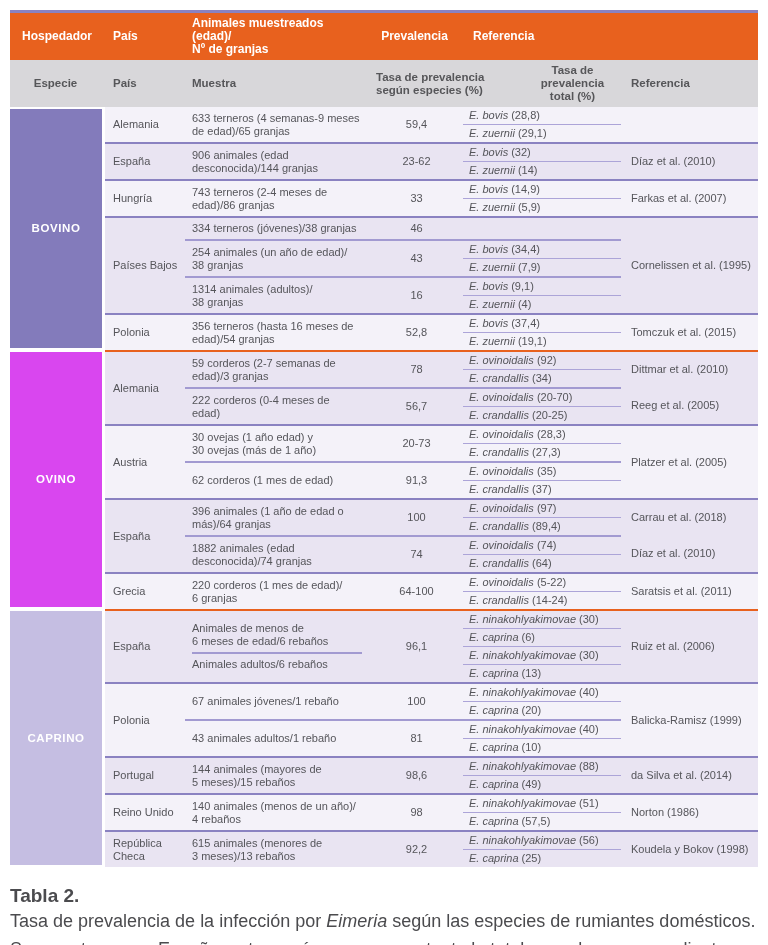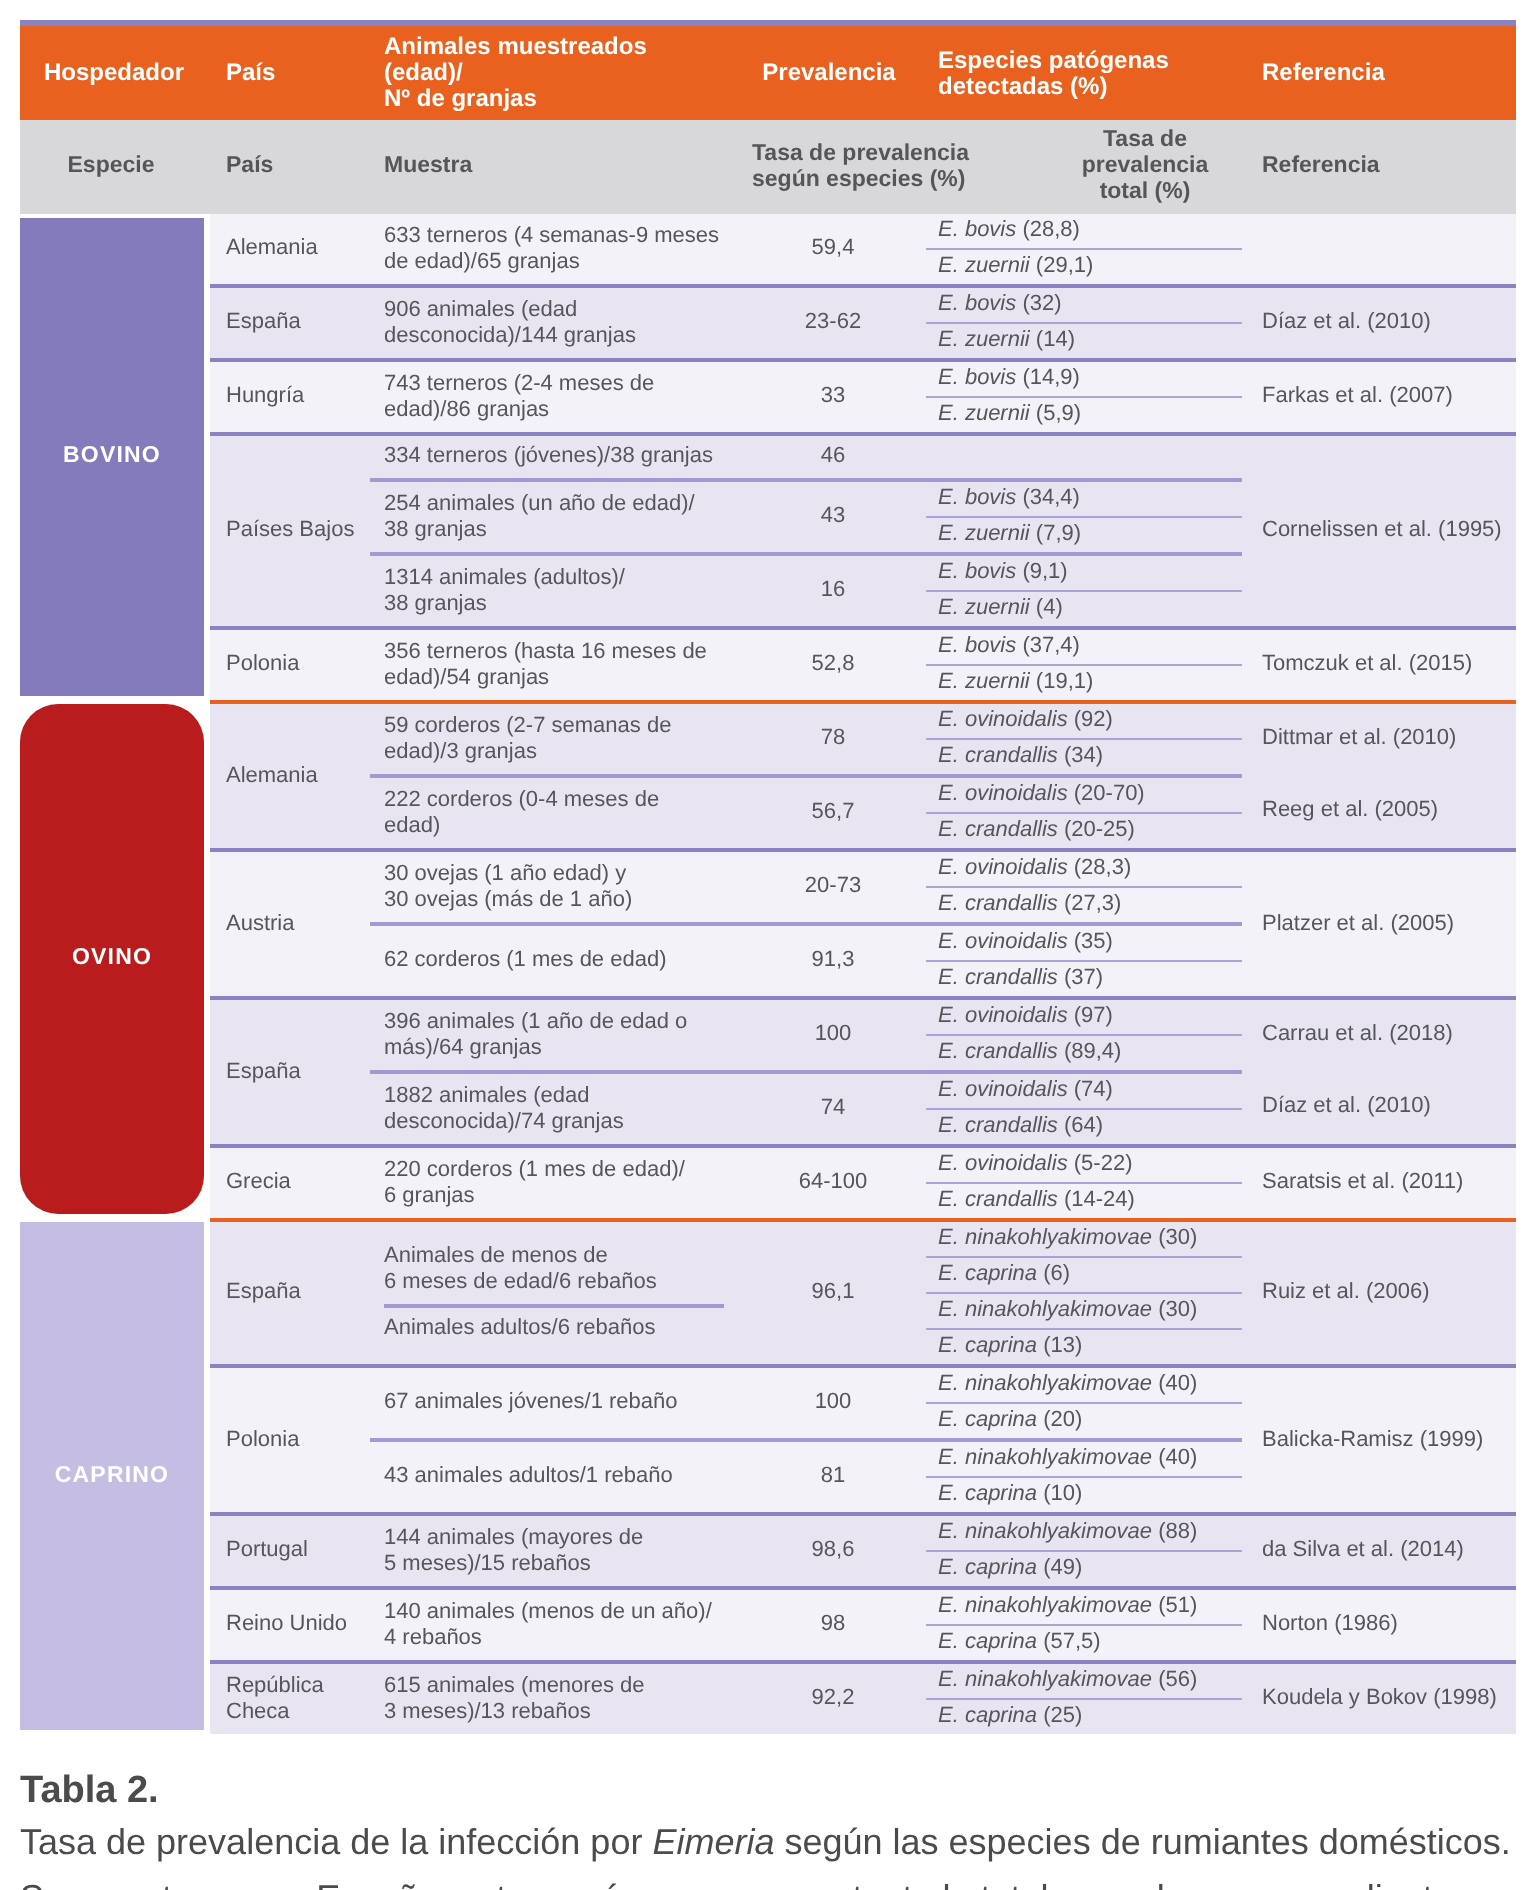--- a/index.html
+++ b/index.html
@@ -75,22 +75,20 @@
 
 <div class="page">
   <div class="table">
 
     <div class="thead1">
       <div class="hc c-host">Hospedador</div>
       <div class="hc c-pais">País</div>
       <div class="hc c-muestra">Animales muestreados (edad)/
 Nº de granjas</div>
       <div class="hc c-prev">Prevalencia</div>
-      <div class="hc c-esp">Especies patógenas
-detectadas (%)</div>
       <div class="hc c-ref">Referencia</div>
     </div>
 
     <div class="thead2">
       <div class="hc c-host">Especie</div>
       <div class="hc c-pais">País</div>
       <div class="hc c-muestra">Muestra</div>
       <div class="hc c-esp">Tasa de prevalencia
 según especies (%)</div>
       <div class="hc c-prev">Tasa de
@@ -189,21 +187,21 @@
                     <div class="sp-entry"><i>E. zuernii</i> (19,1)</div>
                   </div>
                 </div>
               </div>
               <div class="g-ref">Tomczuk et al. (2015)</div>
             </div>
           </div>
         </div>
         <div class="section">
           <div class="host-cell">
-            <div class="host-block" style="background: #b91c1c; border-radius: 19px;">OVINO</div>
+            <div class="host-block" style="background: #d946ef;">OVINO</div>
           </div>
           <div class="groups sec-sep">
             <div class="group lav">
               <div class="country">Alemania</div>
               <div class="samples">
                 <div class="sample">
                   <div class="m">59 corderos (2-7 semanas de
 edad)/3 granjas</div>
                   <div class="p">78</div>
                   <div class="e">

